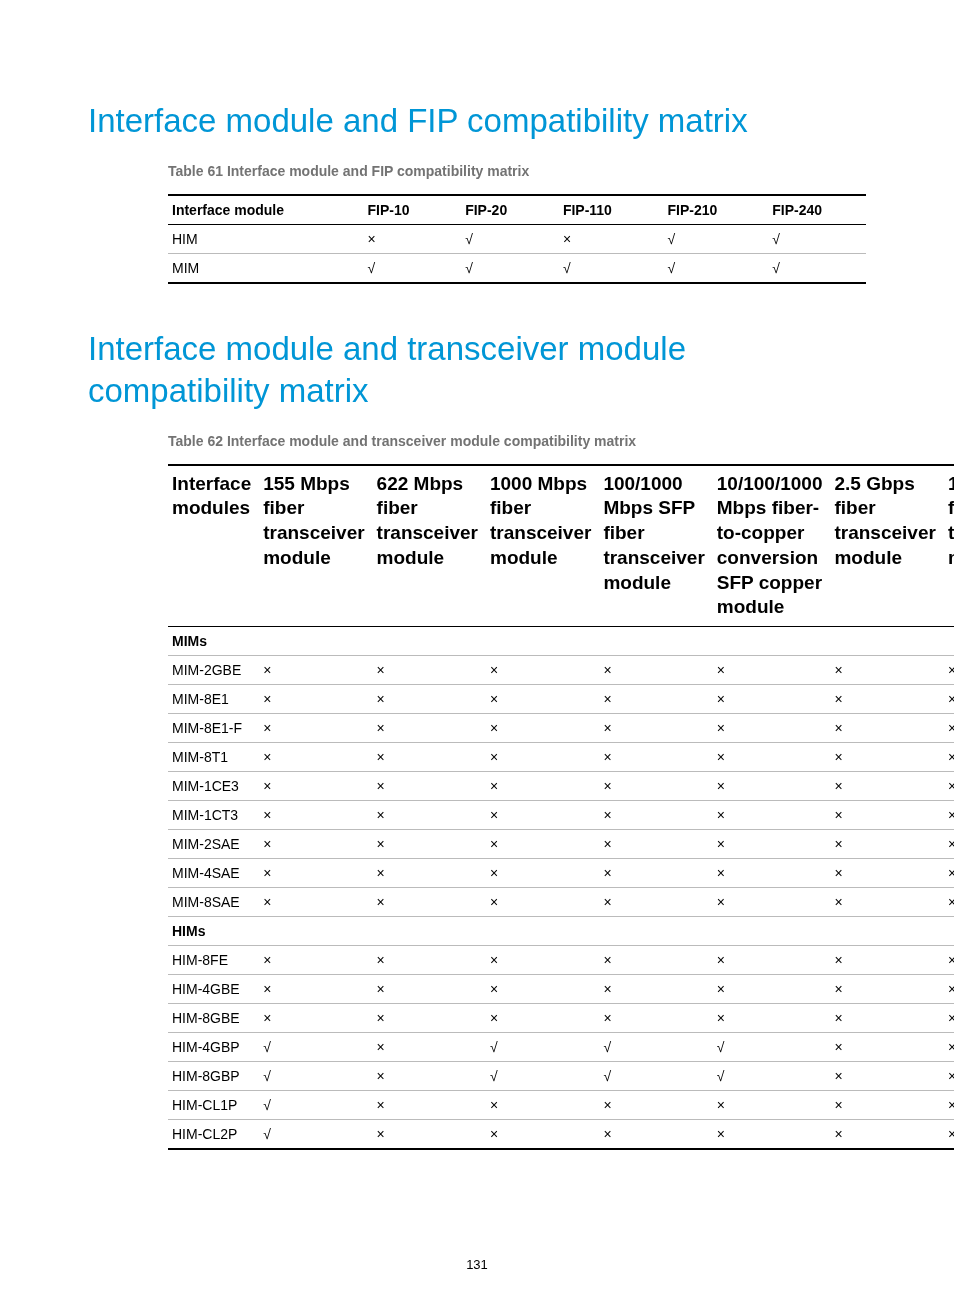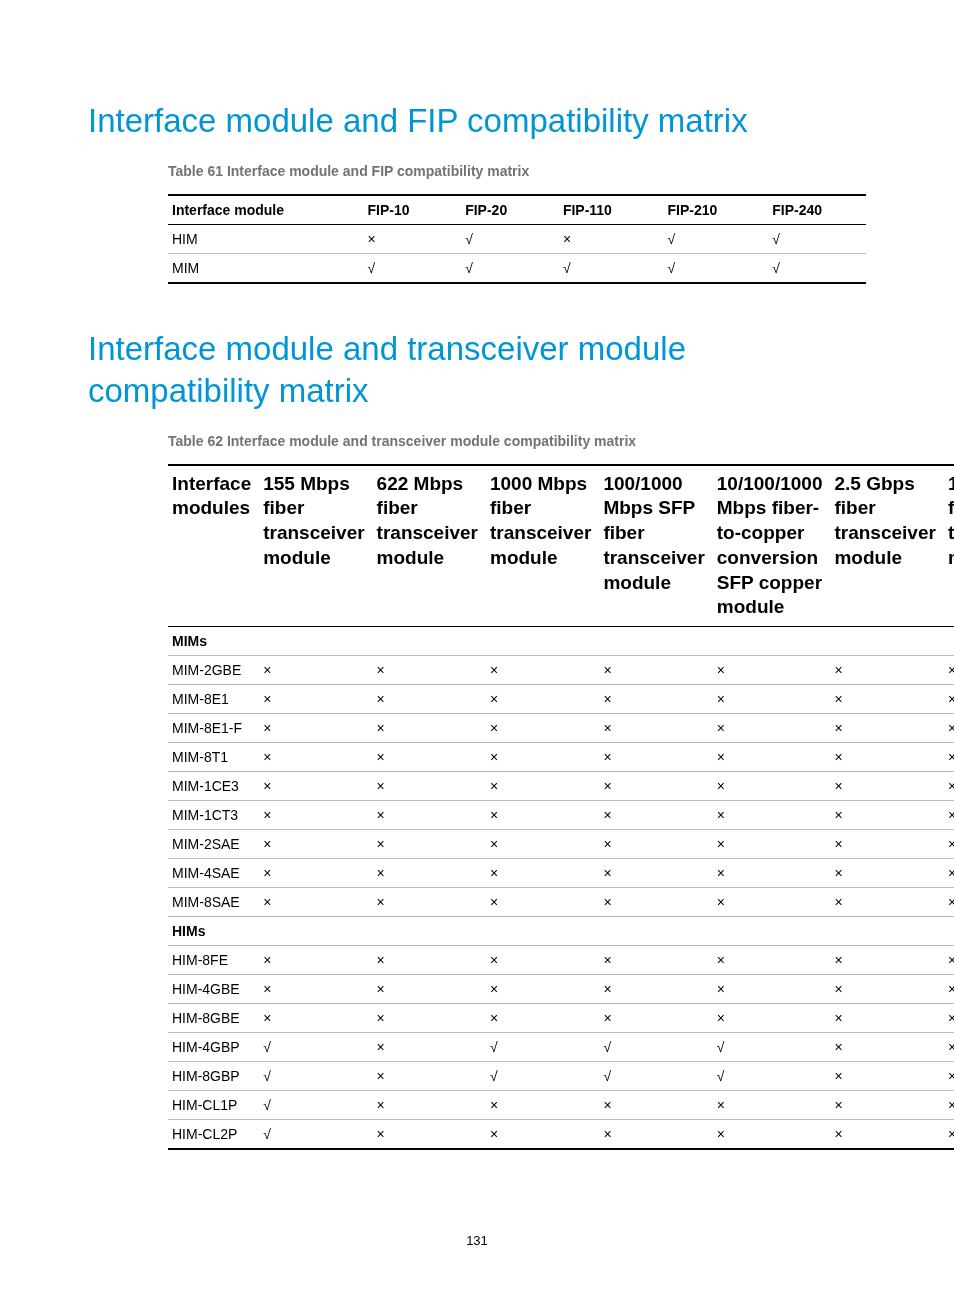--- a/index.html
+++ b/index.html
@@ -72,21 +72,21 @@
   }
   .tbl62 th {
     line-height: 1.3;
     font-size: 19px;
   }
   .group-hdr td {
     font-weight: bold;
   }
   .page-number {
     position: absolute;
-    bottom: 48px;
+    bottom: 24px;
     left: 0;
     right: 0;
     text-align: center;
     font-size: 13px;
   }
   .mark {
     font-family: Arial, Helvetica, sans-serif;
   }
 </style>
 </head>

